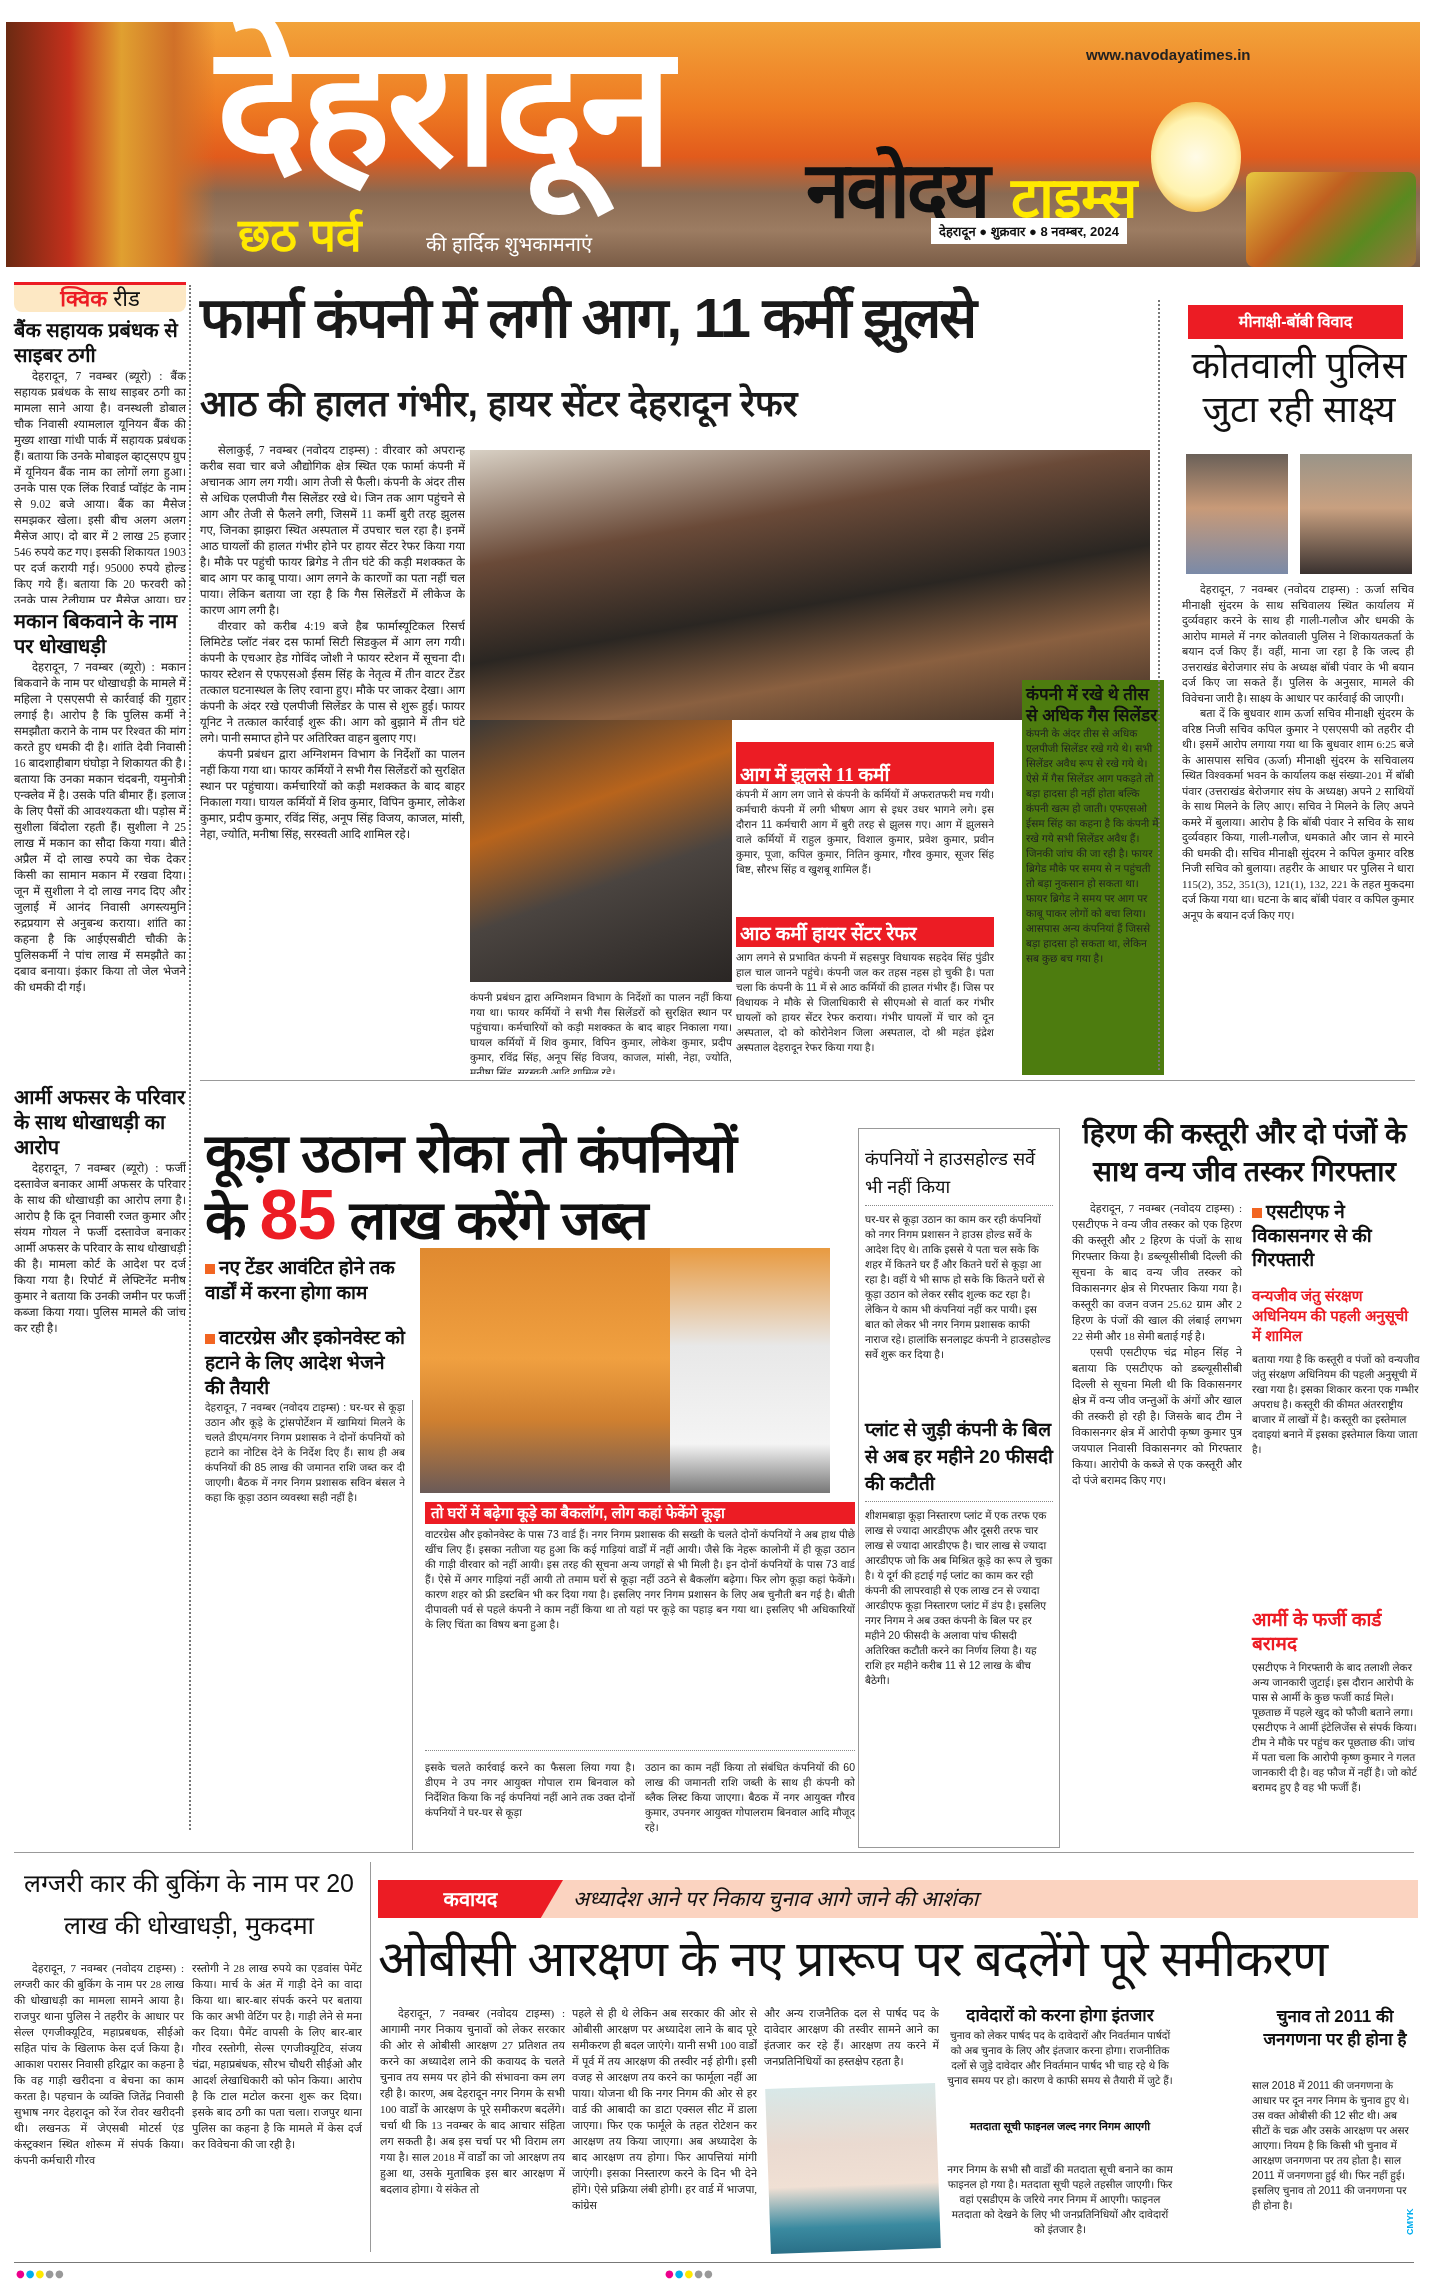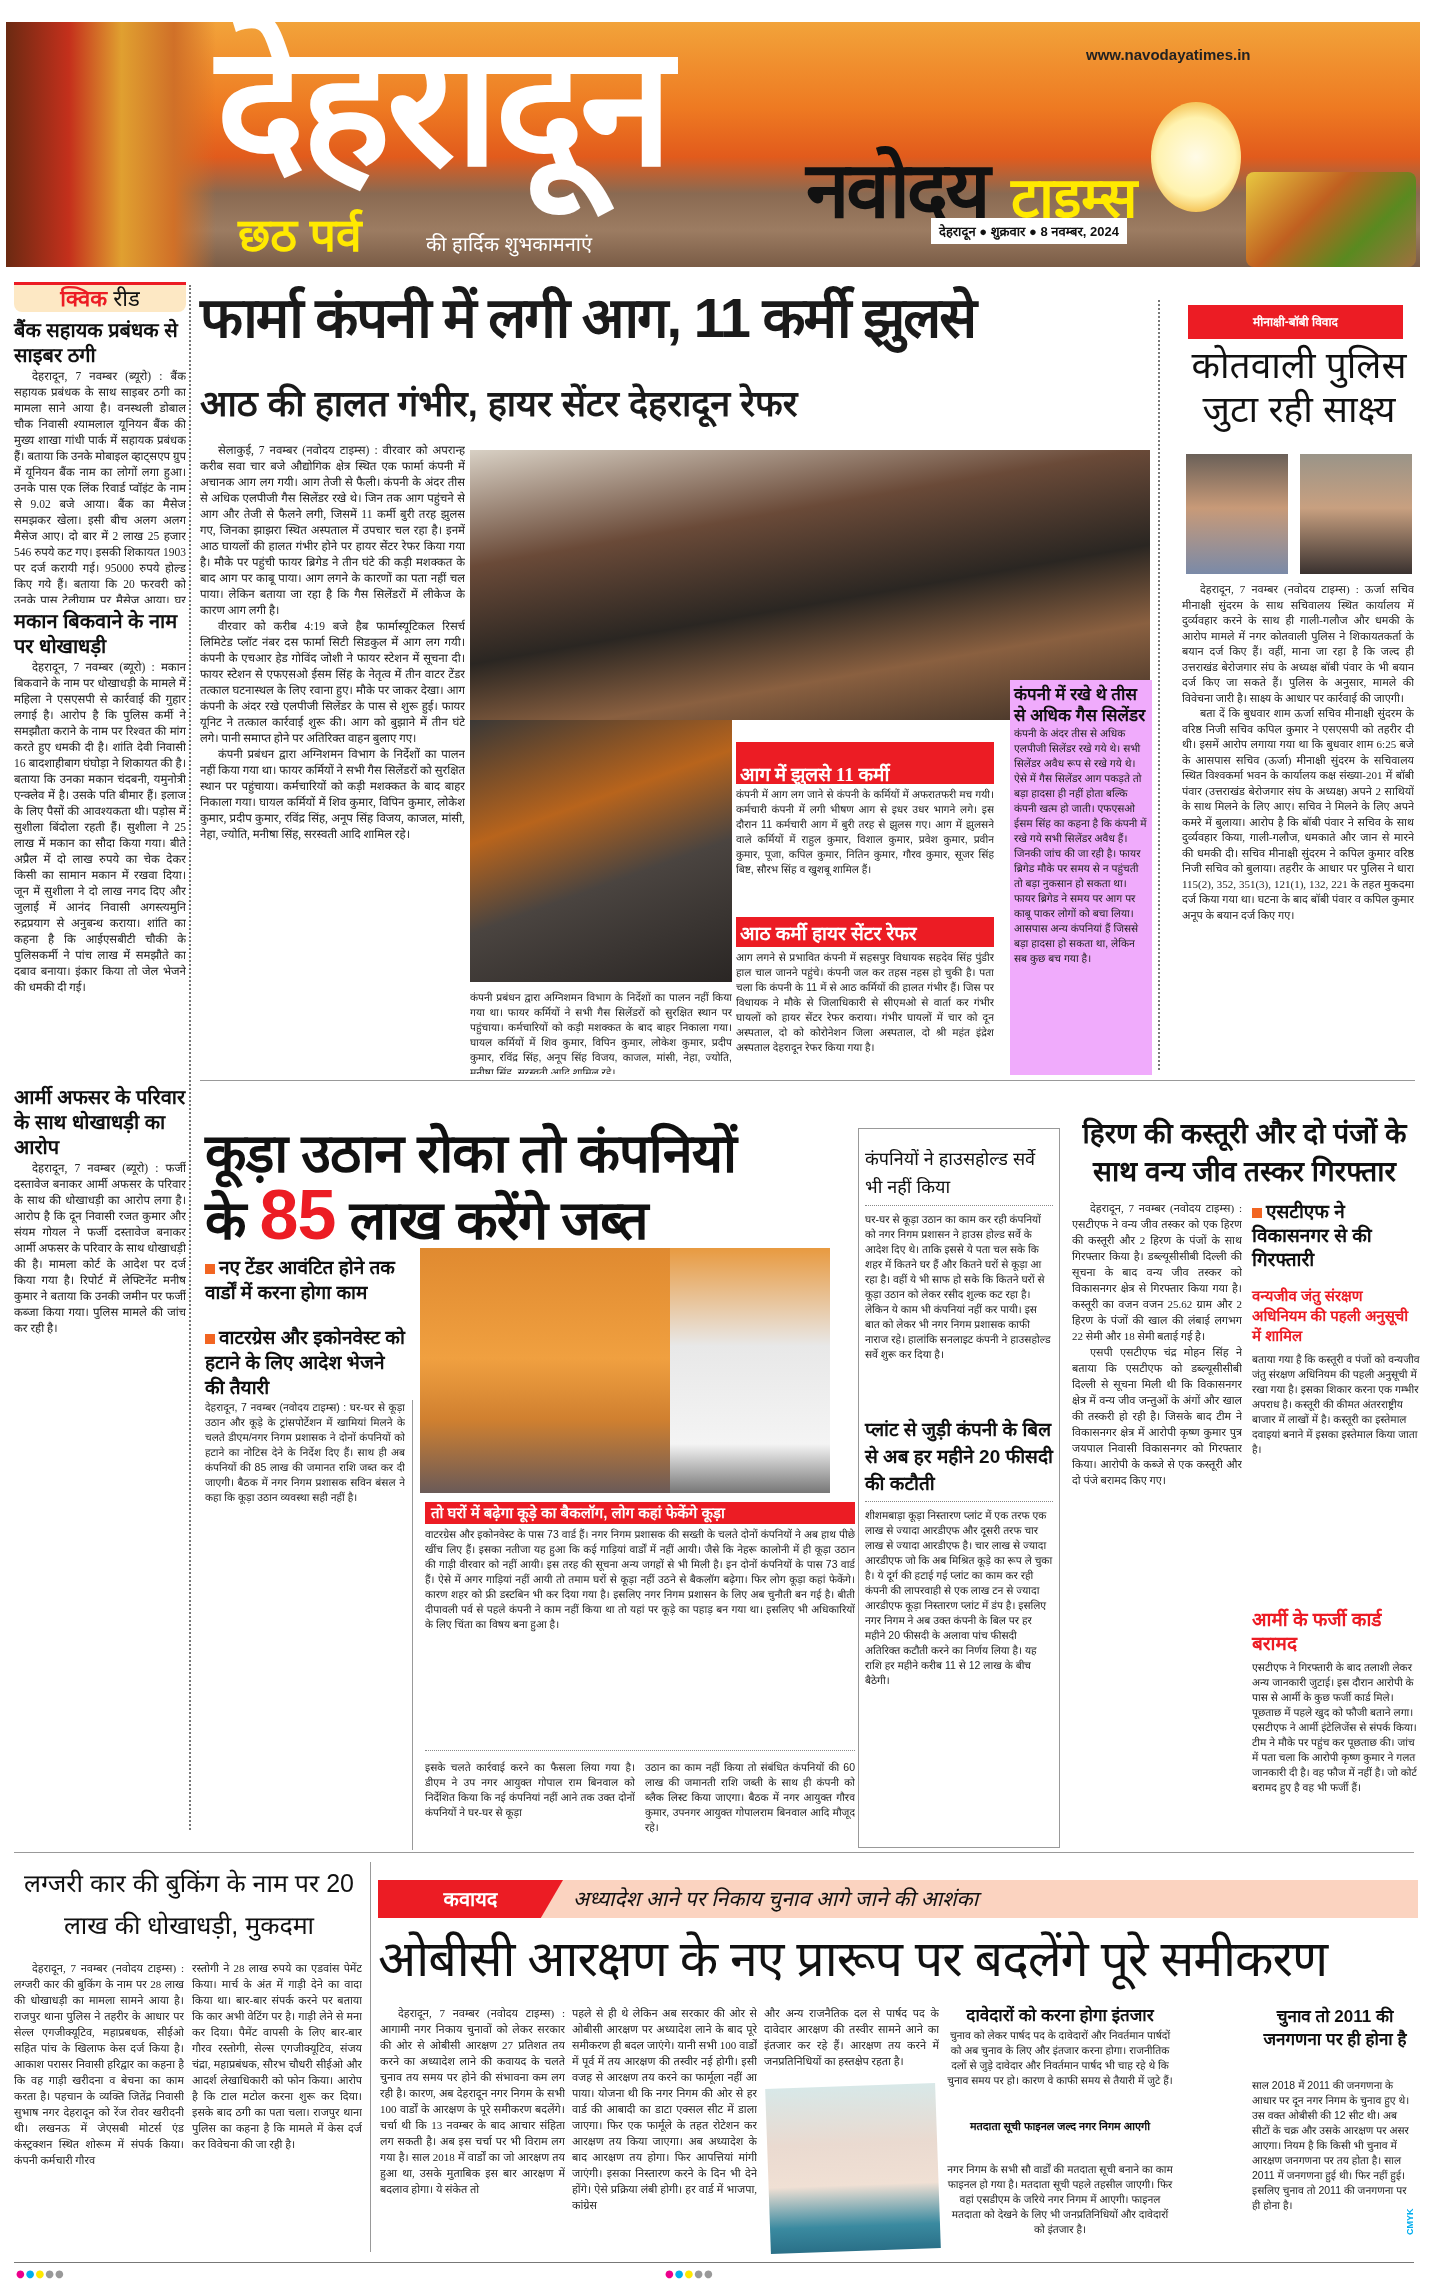--- a/index.html
+++ b/index.html
@@ -19,21 +19,21 @@
   .mast-dateline { left: 925px; top: 196px; background: #fff; padding: 4px 8px; font-family: "Liberation Sans", sans-serif; font-size: 13px; font-weight: 700; color: #111; }
 
   .col-rule-dot { border-left: 2px dotted #777; }
   .rule-v { border-left: 1px solid #999; }
   .txt { font-family: "Liberation Serif", serif; font-size: 11.5px; line-height: 16px; text-align: justify; color: #222; }
   .txt p { text-indent: 18px; }
   .txt-sm { font-family: "Liberation Sans", sans-serif; font-size: 10.5px; line-height: 15px; text-align: justify; color: #222; }
   .h-side { font-family: "Liberation Sans", sans-serif; font-weight: 900; font-size: 20px; line-height: 25px; color: #111; }
   .photo { background: linear-gradient(160deg,#3a3030 0%,#7a5a48 40%,#2a2420 70%,#5a4a40 100%); }
   .redbar { background: #ec1c24; color: #fff; font-family: "Liberation Sans", sans-serif; font-weight: 700; }
-  .boxbg { background: #f0abfc; }
+  .boxbg { background: #4d7c0f; margin-left: 12px; }
   .bullet { display: inline-block; width: 10px; height: 10px; background: #f26522; margin-right: 4px; }
 </style>
 </head>
 <body>
 
 <div class="abs masthead">
   <div class="abs mast-women"></div>
   <div class="abs mast-sun"></div>
   <div class="abs mast-fruit"></div>
   <div class="abs mast-url">www.navodayatimes.in</div>
@@ -85,21 +85,21 @@
   <div class="txt-sm" style="margin-top:3px; height:185px; overflow:hidden;">आग लगने से प्रभावित कंपनी में सहसपुर विधायक सहदेव सिंह पुंडीर हाल चाल जानने पहुंचे। कंपनी जल कर तहस नहस हो चुकी है। पता चला कि कंपनी के 11 में से आठ कर्मियों की हालत गंभीर हैं। जिस पर विधायक ने मौके से जिलाधिकारी से सीएमओ से वार्ता कर गंभीर घायलों को हायर सेंटर रेफर कराया। गंभीर घायलों में चार को दून अस्पताल, दो को कोरोनेशन जिला अस्पताल, दो श्री महंत इंद्रेश अस्पताल देहरादून रेफर किया गया है।</div>
 </div>
 
 <div class="abs boxbg" style="left:1010px; top:680px; width:142px; height:395px; padding:4px 4px;">
   <div style="font-family:'Liberation Sans',sans-serif; font-weight:900; font-size:17px; line-height:21px; color:#111;">कंपनी में रखे थे तीस से अधिक गैस सिलेंडर</div>
   <div class="txt-sm" style="height:320px; overflow:hidden; text-align:left;">कंपनी के अंदर तीस से अधिक एलपीजी सिलेंडर रखे गये थे। सभी सिलेंडर अवैध रूप से रखे गये थे। ऐसे में गैस सिलेंडर आग पकड़ते तो बड़ा हादसा ही नहीं होता बल्कि कंपनी खत्म हो जाती। एफएसओ ईसम सिंह का कहना है कि कंपनी में रखे गये सभी सिलेंडर अवैध हैं। जिनकी जांच की जा रही है। फायर ब्रिगेड मौके पर समय से न पहुंचती तो बड़ा नुकसान हो सकता था। फायर ब्रिगेड ने समय पर आग पर काबू पाकर लोगों को बचा लिया। आसपास अन्य कंपनियां हैं जिससे बड़ा हादसा हो सकता था, लेकिन सब कुछ बच गया है।</div>
 </div>
 
 <div class="abs col-rule-dot" style="left:1158px; top:300px; height:770px;"></div>
 
-<div class="abs redbar" style="left:1188px; top:305px; width:215px; height:34px; font-size:12px; line-height:34px; text-align:center;">मीनाक्षी-बॉबी विवाद</div>
+<div class="abs redbar" style="left:1188px; top:305px; width:215px; height:34px; font-size:16px; line-height:34px; text-align:center;">मीनाक्षी-बॉबी विवाद</div>
 <div class="abs" style="left:1188px; top:344px; width:222px; font-family:'Liberation Sans',sans-serif; font-weight:400; font-size:37px; line-height:44px; text-align:center; color:#111;">कोतवाली पुलिस जुटा रही साक्ष्य</div>
 <div class="abs photo" style="left:1186px; top:454px; width:102px; height:120px; background:linear-gradient(180deg,#6a6058 0%,#c89a78 45%,#7a8aa8 100%);"></div>
 <div class="abs photo" style="left:1300px; top:454px; width:112px; height:120px; background:linear-gradient(180deg,#9a9488 0%,#c8a080 45%,#3a3230 100%);"></div>
 <div class="abs txt" style="left:1182px; top:582px; width:232px; height:490px; overflow:hidden; font-size:11px; line-height:15.5px;">
   <p>देहरादून, 7 नवम्बर (नवोदय टाइम्स) : ऊर्जा सचिव मीनाक्षी सुंदरम के साथ सचिवालय स्थित कार्यालय में दुर्व्यवहार करने के साथ ही गाली-गलौज और धमकी के आरोप मामले में नगर कोतवाली पुलिस ने शिकायतकर्ता के बयान दर्ज किए हैं। वहीं, माना जा रहा है कि जल्द ही उत्तराखंड बेरोजगार संघ के अध्यक्ष बॉबी पंवार के भी बयान दर्ज किए जा सकते हैं। पुलिस के अनुसार, मामले की विवेचना जारी है। साक्ष्य के आधार पर कार्रवाई की जाएगी।</p>
   <p>बता दें कि बुधवार शाम ऊर्जा सचिव मीनाक्षी सुंदरम के वरिष्ठ निजी सचिव कपिल कुमार ने एसएसपी को तहरीर दी थी। इसमें आरोप लगाया गया था कि बुधवार शाम 6:25 बजे के आसपास सचिव (ऊर्जा) मीनाक्षी सुंदरम के सचिवालय स्थित विश्वकर्मा भवन के कार्यालय कक्ष संख्या-201 में बॉबी पंवार (उत्तराखंड बेरोजगार संघ के अध्यक्ष) अपने 2 साथियों के साथ मिलने के लिए आए। सचिव ने मिलने के लिए अपने कमरे में बुलाया। आरोप है कि बॉबी पंवार ने सचिव के साथ दुर्व्यवहार किया, गाली-गलौज, धमकाते और जान से मारने की धमकी दी। सचिव मीनाक्षी सुंदरम ने कपिल कुमार वरिष्ठ निजी सचिव को बुलाया। तहरीर के आधार पर पुलिस ने धारा 115(2), 352, 351(3), 121(1), 132, 221 के तहत मुकदमा दर्ज किया गया था। घटना के बाद बॉबी पंवार व कपिल कुमार अनूप के बयान दर्ज किए गए।</p>
 </div>
 
 <div class="abs" style="left:200px; top:1080px; width:1215px; border-top:1px solid #999;"></div>
 

